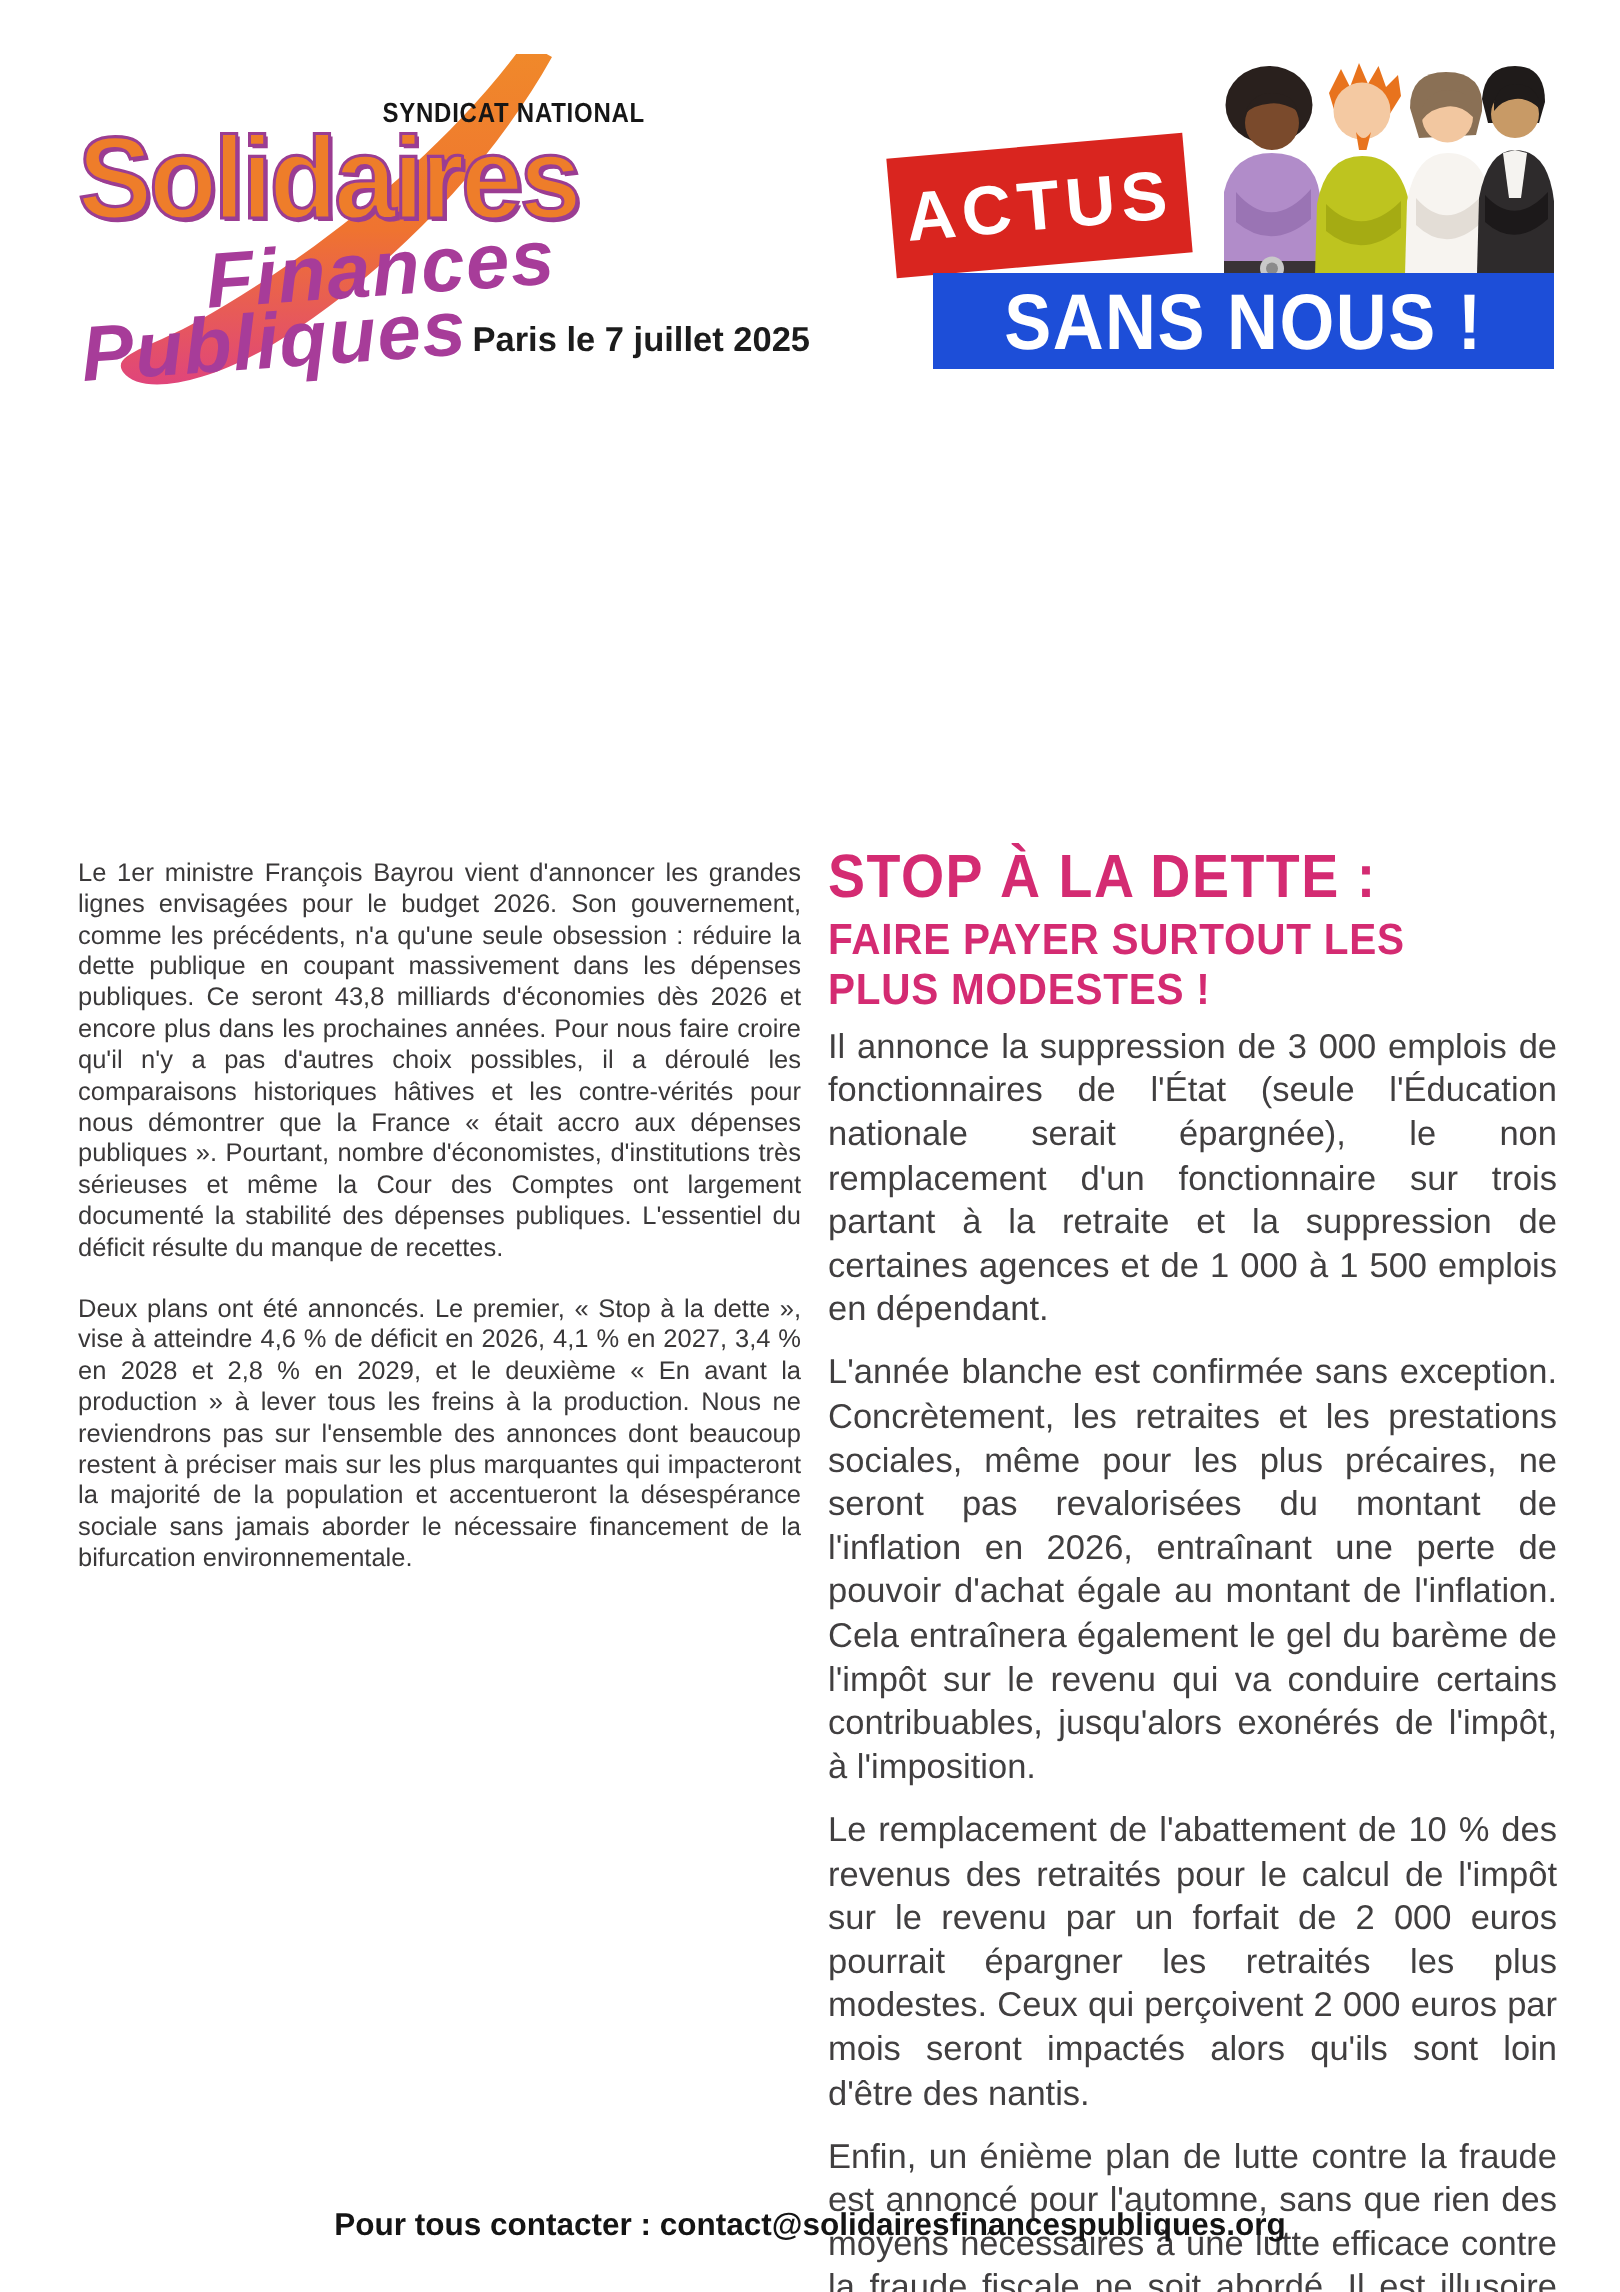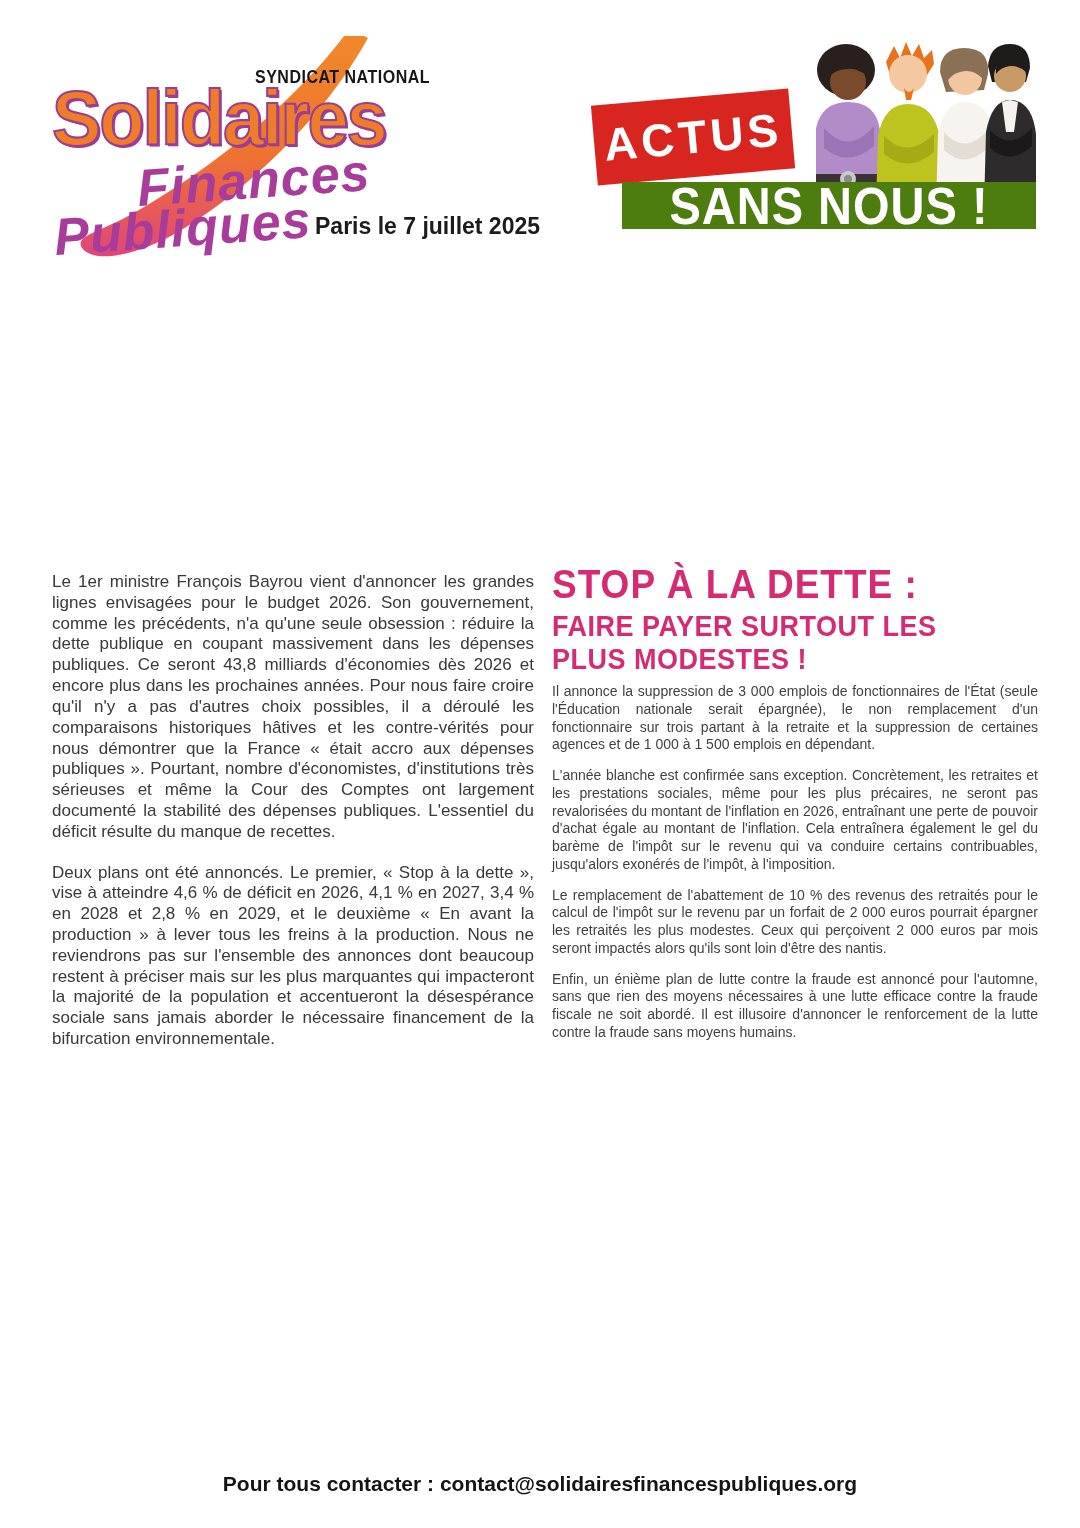--- a/index.html
+++ b/index.html
@@ -41,22 +41,22 @@
 
   
   .people-svg { position:absolute; left:800px; top:36px; width:240px; height:172px; z-index:1; }
   .badge-actus {
     position:absolute; left:594px; top:97px; width:198px; height:80px; z-index:2;
     background:#d9251f; transform:rotate(-5deg);
     display:flex; align-items:center; justify-content:center;
     color:#ffffff; font-size:46px; font-weight:800; letter-spacing:4px;
   }
   .badge-sansnous {
-    position:absolute; left:622px; top:182px; width:414px; height:47px; z-index:3;
-    background:#4d7c0f;
+    position:absolute; left:622px; top:182px; width:414px; height:64px; z-index:3;
+    background:#1d4ed8;
     display:flex; align-items:center; justify-content:center;
     color:#ffffff; font-size:47px; font-weight:800; letter-spacing:1px;
     white-space:nowrap; transform-origin:center; 
   }
   .badge-sansnous span{ transform:scaleY(1.12); display:inline-block;}
 
   
   .main-title {
     position:absolute; left:0; top:272px; width:100%; text-align:center;
     color:#c62a6e; font-weight:800; z-index:2;
@@ -77,21 +77,21 @@
     font-size:37px; font-weight:800; color:#d42b72;
     letter-spacing:1px; transform:scaleY(1.1); transform-origin:left top;
     margin-bottom:6px; white-space:nowrap;
   }
   .col-right .h2 {
     font-size:27px; font-weight:800; color:#d42b72;
     line-height:1.13; letter-spacing:.5px; width:440px; margin-bottom:12px;
     transform:scaleY(1.08); transform-origin:left top;
   }
   .col-right p {
-    font-size:14px; font-weight:400; color:#413f40;
+    font-size:23px; font-weight:400; color:#413f40;
     line-height:1.27; text-align:justify; margin-bottom:13px;
   }
 
   
   .footer-line {
     position:absolute; left:0; top:1472px; width:100%; text-align:center;
     font-size:21px; font-weight:700; color:#141414; z-index:2;
   }
 </style>
 </head>

